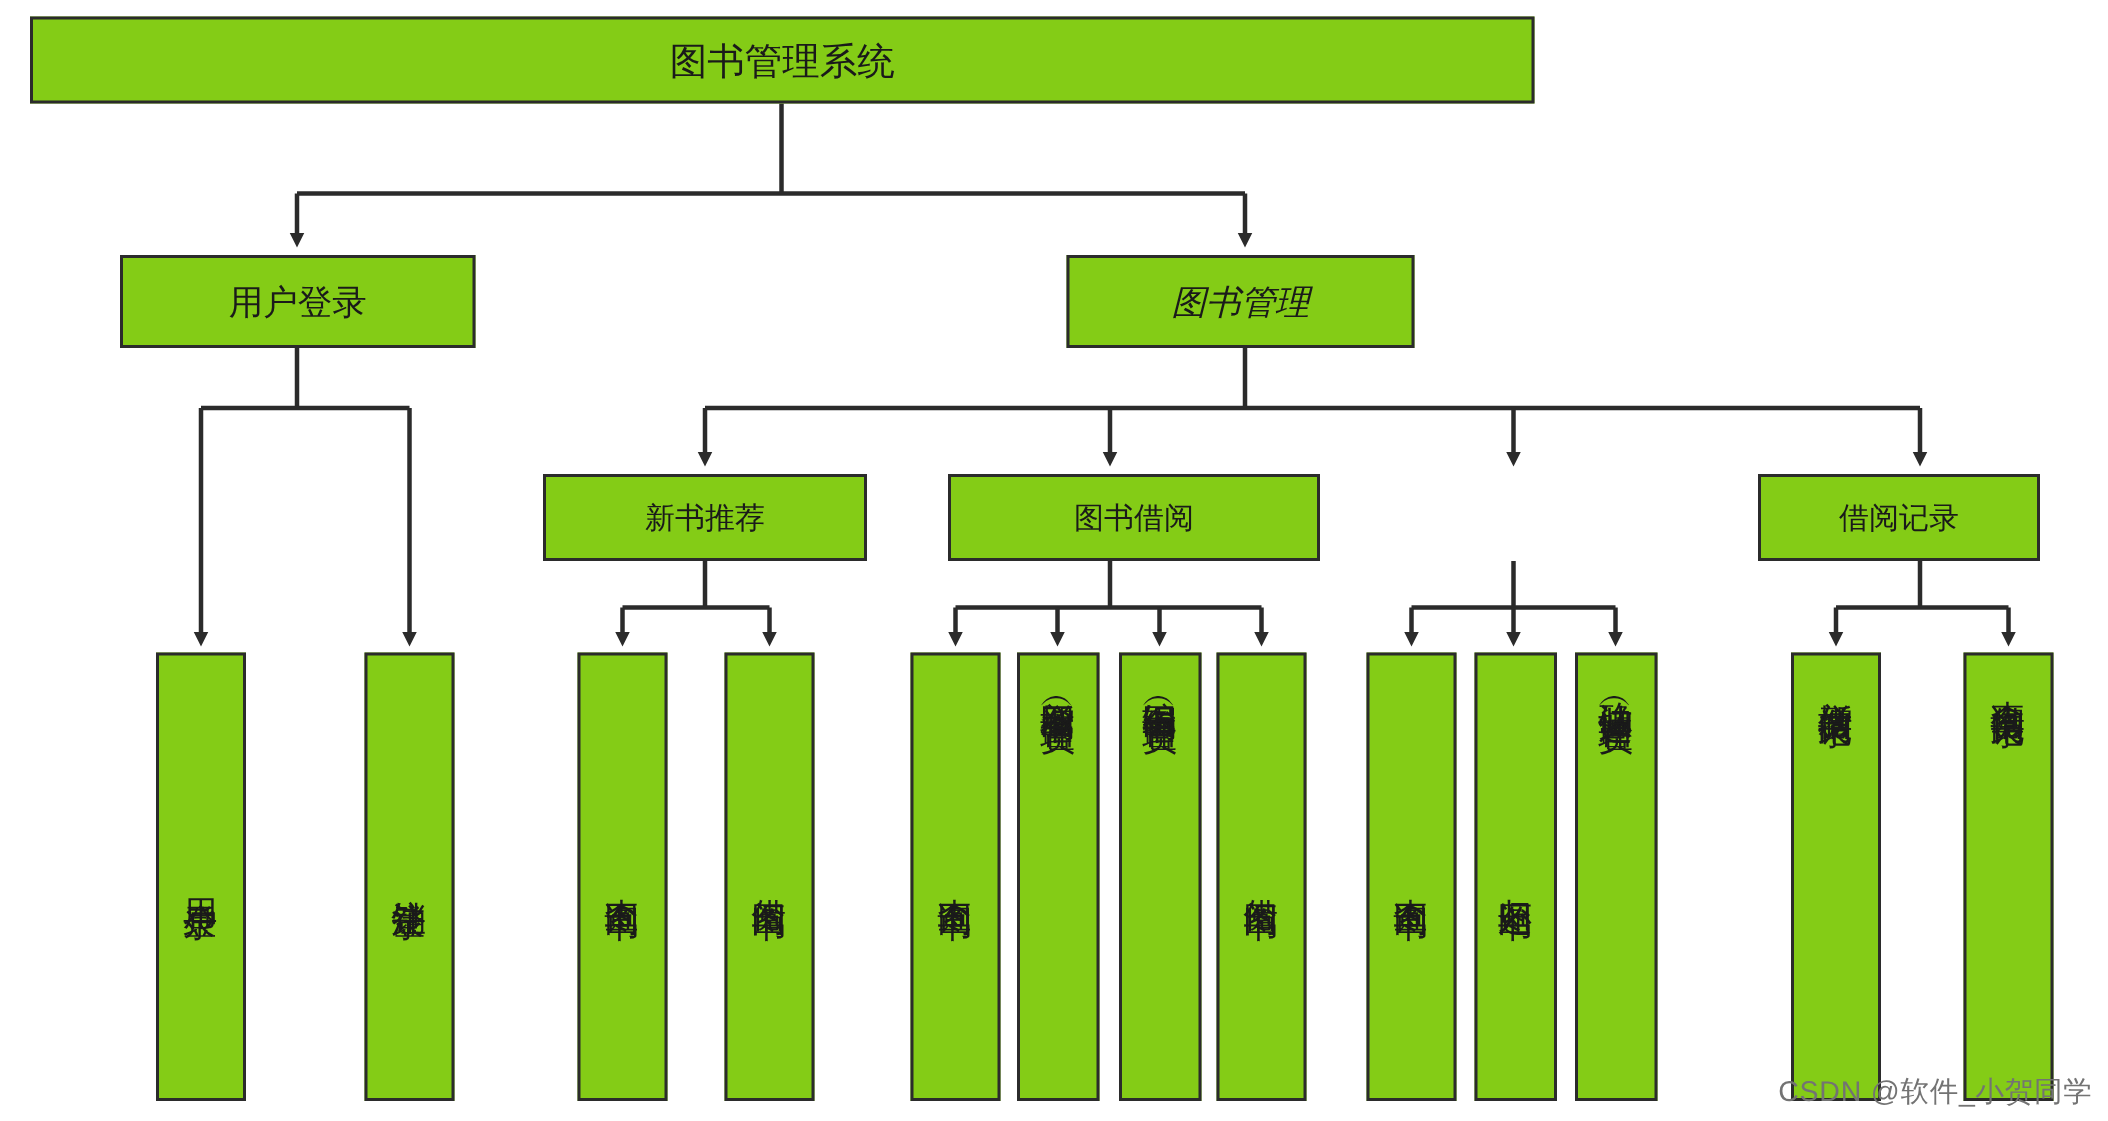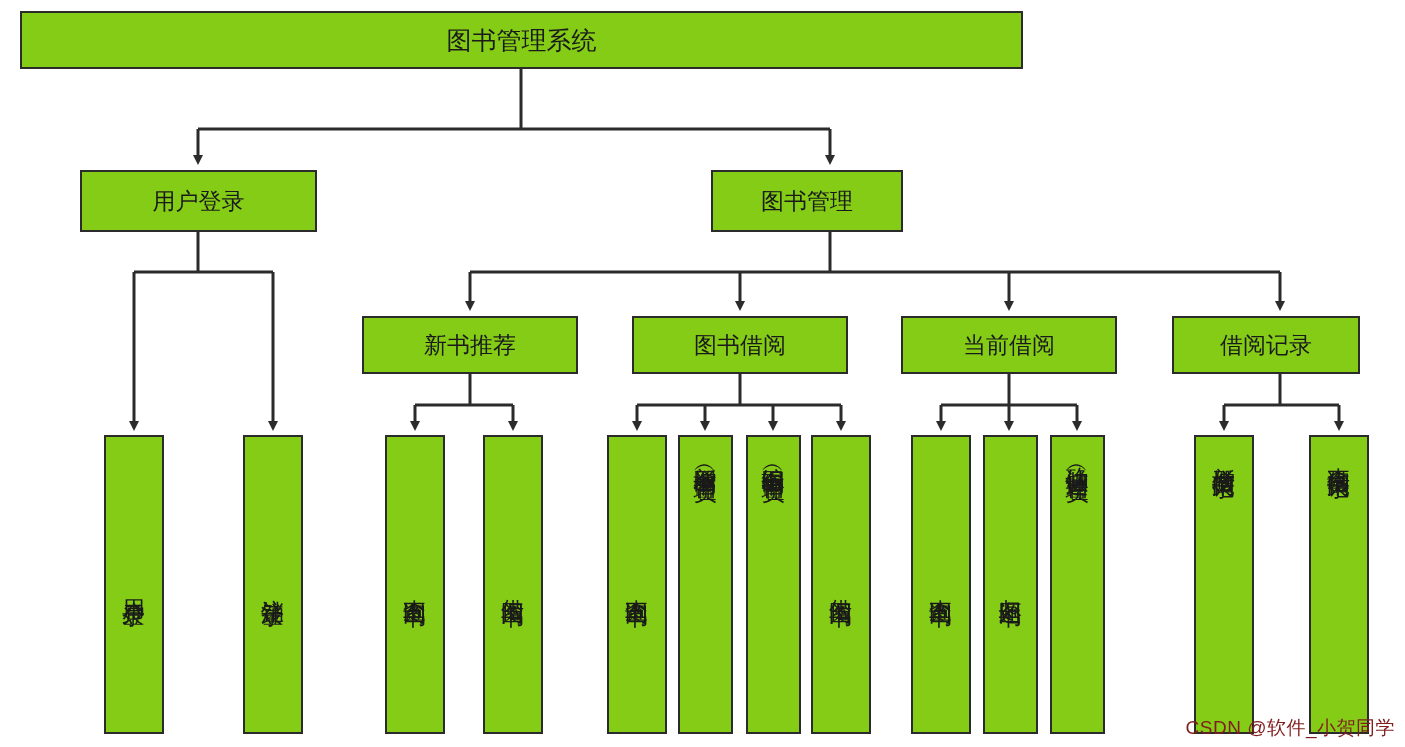--- a/index.html
+++ b/index.html
@@ -23,41 +23,41 @@
     box-sizing:border-box;
     background:#84cc16;
     border:2px solid #2b2b2b;
     display:flex;
     align-items:center;
     justify-content:center;
     color:#1a1a1a;
   }
   .node.root{font-size:25px;}
   .node.lvl2{font-size:23px;}
-  .node.lvl3{font-size:23px;}
+  .node.lvl3{font-size:20px;}
   .node.leaf{
     align-items:flex-start;
     justify-content:center;
     padding-top:12px;
   }
   .leaf .vtext{
     writing-mode:vertical-rl;
     text-orientation:upright;
     font-size:23px;
     line-height:1.22;
     letter-spacing:2px;
     white-space:nowrap;
   }
   .leaf.mid .vtext{margin-top:78px;}
   .leaf.tall .vtext{margin-top:0px;}
   .watermark{
     position:absolute;
     right:10px;bottom:6px;
     font-size:19px;
-    color:#7f1d1d;
+    color:#737373;
     white-space:nowrap;
     letter-spacing:0.5px;
   }
 </style>
 </head>
 <body>
 
 <div id="diagram">
 
   <svg id="connectors" viewBox="0 0 1405 747">
@@ -110,32 +110,29 @@
     </g>
   </svg>
 
   <div class="node root" style="left:20px;top:11px;width:1003px;height:58px;">
     <span>图书管理系统</span>
   </div>
 
   <div class="node lvl2" style="left:80px;top:170px;width:237px;height:62px;">
     <span>用户登录</span>
   </div>
-  <div class="node lvl2" style="left:711px;top:170px;width:192px;height:62px;">
+  <div class="node lvl2" style="left:711px;top:170px;width:232px;height:62px;font-style:italic;">
     <span>图书管理</span>
   </div>
 
   <div class="node lvl3" style="left:362px;top:316px;width:216px;height:58px;">
     <span>新书推荐</span>
   </div>
-  <div class="node lvl3" style="left:632px;top:316px;width:216px;height:58px;">
+  <div class="node lvl3" style="left:632px;top:316px;width:248px;height:58px;">
     <span>图书借阅</span>
-  </div>
-  <div class="node lvl3" style="left:901px;top:316px;width:216px;height:58px;">
-    <span>当前借阅</span>
   </div>
   <div class="node lvl3" style="left:1172px;top:316px;width:188px;height:58px;">
     <span>借阅记录</span>
   </div>
 
   <div class="node leaf mid" style="left:104px;top:435px;width:60px;height:299px;">
     <span class="vtext" style="margin-top: 132px;">用户登录</span>
   </div>
   <div class="node leaf mid" style="left:243px;top:435px;width:60px;height:299px;">
     <span class="vtext" style="margin-top: 132px;">注销登录</span>

